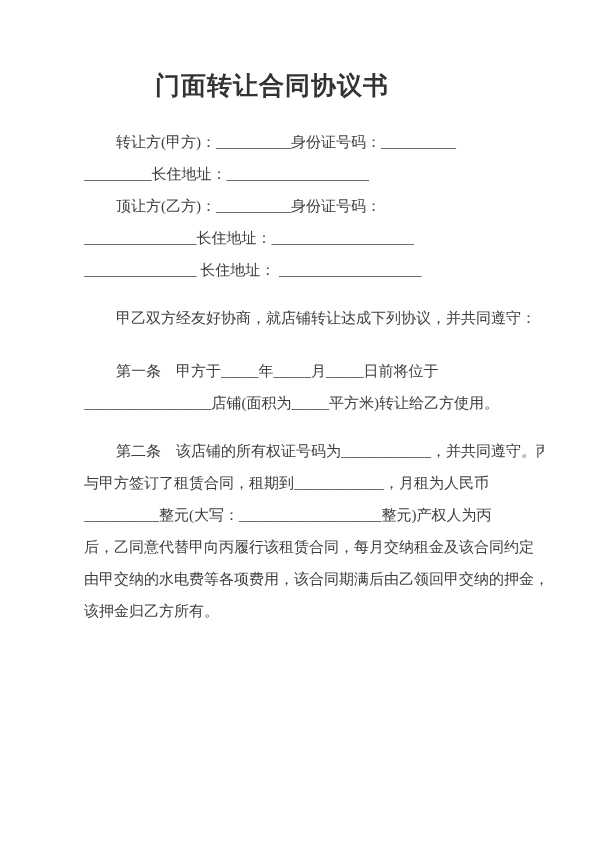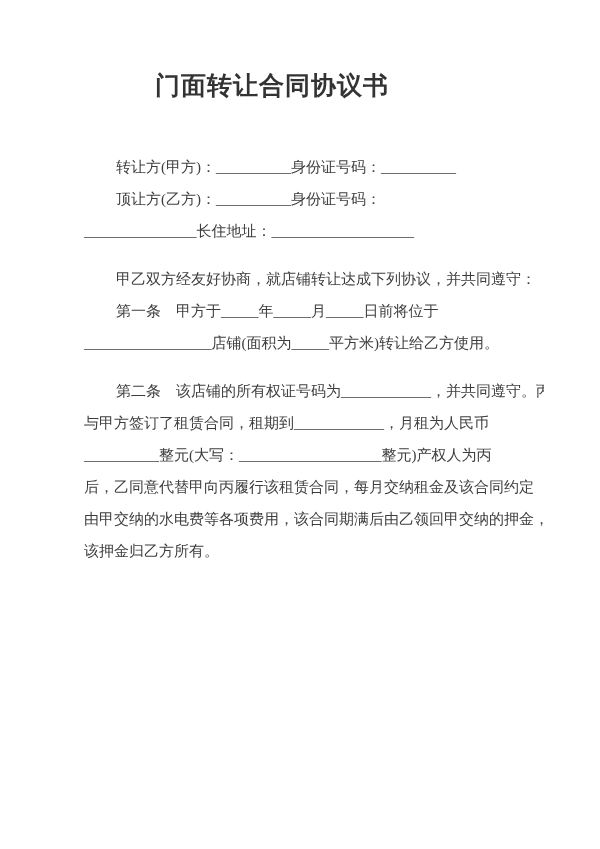--- a/index.html
+++ b/index.html
@@ -30,36 +30,38 @@
     margin-left: -14px;
   }
   .line {
     margin: 0;
     font-size: 15px;
     line-height: 32px;
     white-space: nowrap;
     color: #3d3d3d;
   }
   .ind { text-indent: 32px; }
-  .gap36 { margin-top: 48px; }
+  .gap36 { margin-top: 23px; }
   .gap14 { }
   .gap16 { margin-top: 16px; }
-  .gap21 { }
+  .gap21 { margin-top: 21px; }
 </style>
 </head>
 <body>
 
 <div class="page">
   <h1 class="doc-title">门面转让合同协议书</h1>
 
   <p class="line ind gap36">转让方(甲方)：__________身份证号码：__________</p>
+  <p class="line">_________长住地址：___________________</p>
 
   <p class="line ind gap14">顶让方(乙方)：__________身份证号码：</p>
   <p class="line">_______________长住地址：___________________</p>
 
+  <p class="line">_______________ 长住地址： ___________________</p>
 
   <p class="line ind gap16">甲乙双方经友好协商，就店铺转让达成下列协议，并共同遵守：</p>
 
   <p class="line ind gap21">第一条　甲方于_____年_____月_____日前将位于</p>
   <p class="line">_________________店铺(面积为_____平方米)转让给乙方使用。</p>
 
   <p class="line ind gap16">第二条　该店铺的所有权证号码为____________，并共同遵守。丙</p>
   <p class="line">与甲方签订了租赁合同，租期到____________，月租为人民币</p>
   <p class="line">__________整元(大写：___________________整元)产权人为丙</p>
   <p class="line">后，乙同意代替甲向丙履行该租赁合同，每月交纳租金及该合同约定</p>

